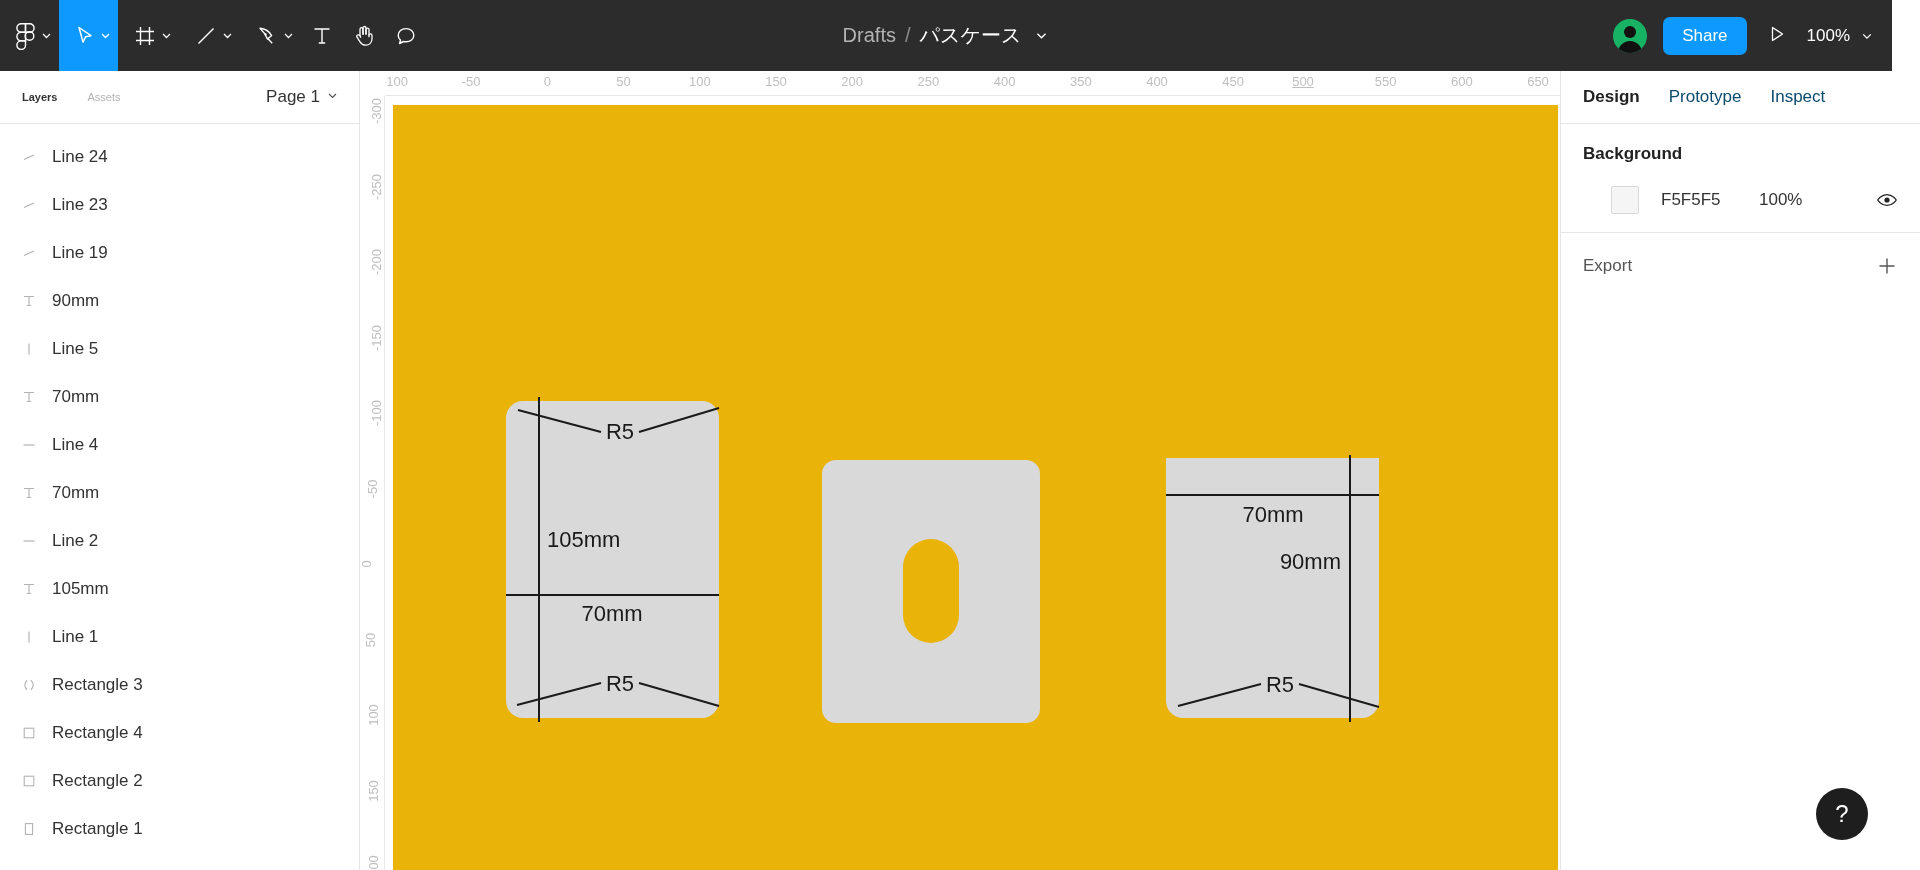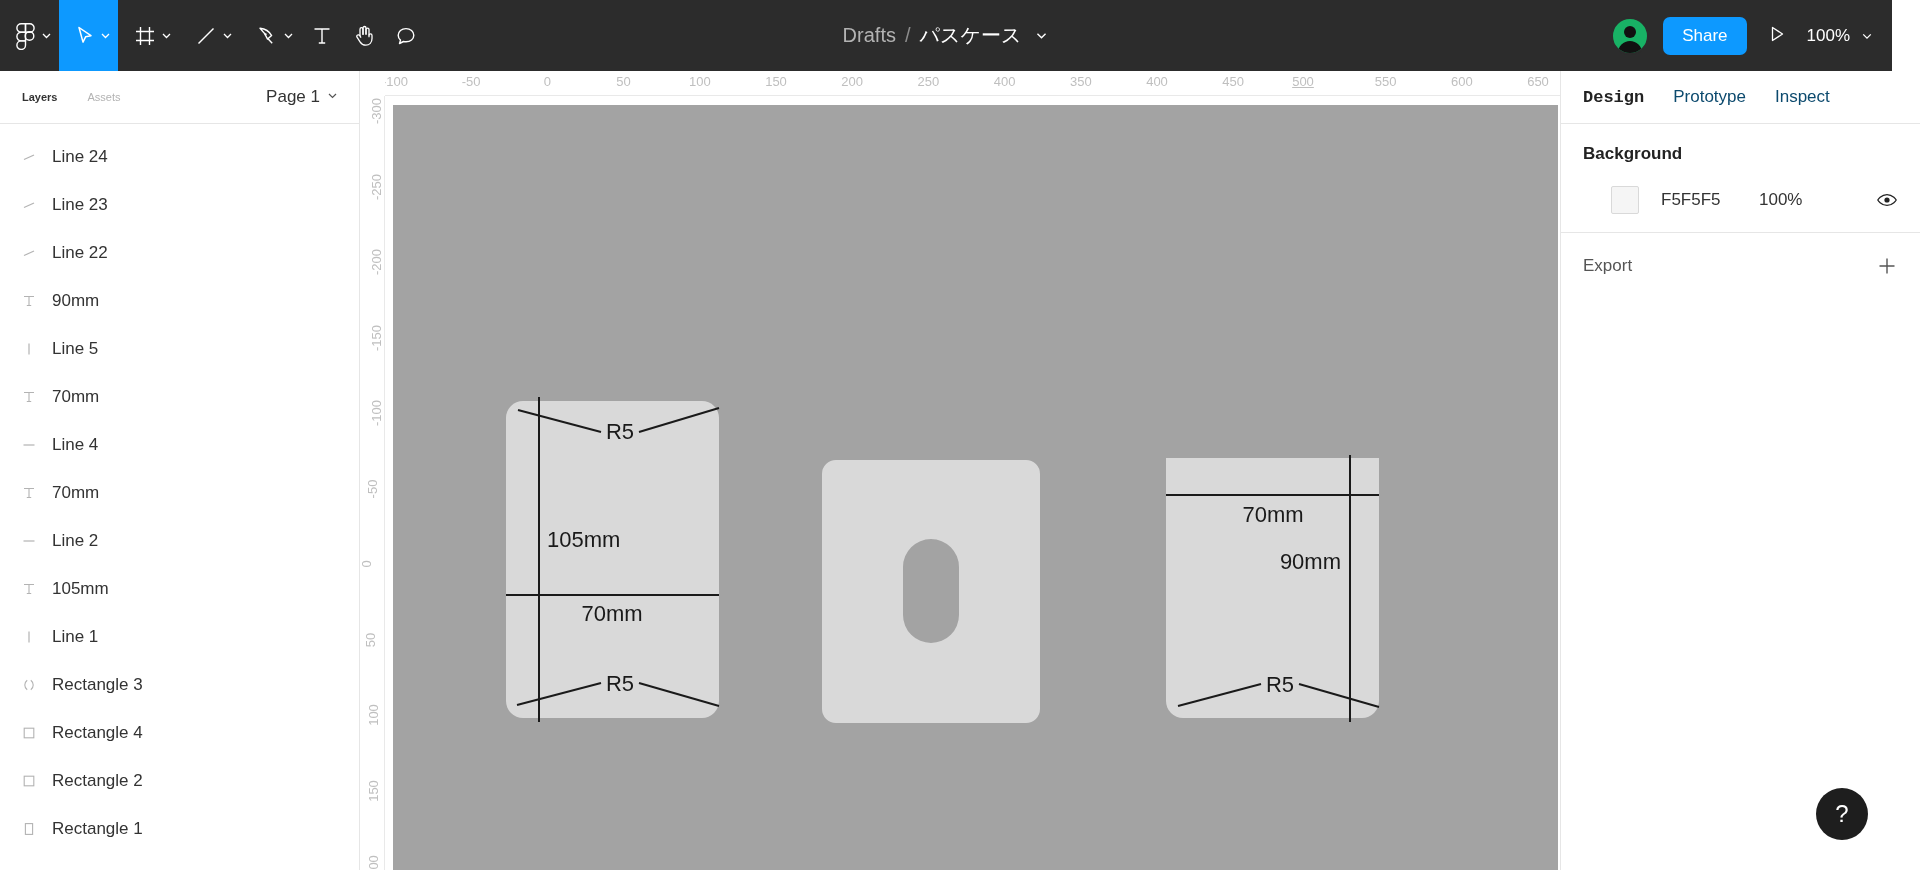--- a/index.html
+++ b/index.html
@@ -101,21 +101,21 @@
   .right-panel {
     position: absolute; top: 71px; right: 0;
     width: 360px; height: 799px;
     background: #ffffff; border-left: 1px solid #e6e6e6;
   }
   .right-tabs {
     height: 53px; display: flex; align-items: center;
     padding: 0 22px; border-bottom: 1px solid #e6e6e6;
   }
   .rtab { font-size: 17px; margin-right: 29px; cursor: pointer; color: #0c4a6e; }
-  .rtab.active { color: #222222; font-weight: bold; font-family: Liberation Mono, monospace; }
+  .rtab.active { color: #222222; font-weight: bold; }
   .section { padding: 20px 22px 18px 22px; border-bottom: 1px solid #e6e6e6; }
   .section-title { font-size: 17px; font-weight: bold; color: #222; margin-bottom: 22px; }
   .fill-row { display: flex; align-items: center; margin-left: 28px; }
   .swatch {
     width: 28px; height: 28px; border: 1px solid #d9d9d9; border-radius: 2px;
     cursor: pointer;
   }
   .fill-hex { font-size: 17px; color: #333; margin-left: 22px; width: 98px; cursor: text; }
   .fill-opacity { font-size: 17px; color: #333; cursor: text; }
   .eye-btn { margin-left: auto; cursor: pointer; display: flex; align-items: center; }
@@ -148,21 +148,21 @@
     transform: translateX(-50%); white-space: nowrap;
   }
   .tick-v {
     position: absolute; left: 3px; font-size: 13px; color: #bfbfbf;
     transform: translateY(-50%) rotate(-90deg);
     white-space: nowrap;
   }
   .frame {
     position: absolute; left: 33px; top: 34px;
     width: 1165px; height: 766px;
-    background: #a3a3a3;
+    background: #eab308;
   }
   .shape-stage { position: absolute; inset: 0; }
 
   .help-btn {
     position: absolute; right: 52px; bottom: 30px;
     width: 52px; height: 52px; border-radius: 50%;
     background: #1e1e1e; color: #fff;
     display: flex; align-items: center; justify-content: center;
     font-size: 24px; cursor: pointer; z-index: 5;
   }
@@ -338,21 +338,21 @@
             </svg>
           </span>
           <span class="layer-name">Line 23</span>
         </div>
         <div class="layer-row">
           <span class="layer-icon">
             <svg width="14" height="14" viewBox="0 0 14 14" fill="none" stroke="#b3b3b3" stroke-width="1.2">
               <path d="M2 9.5L12 5"></path>
             </svg>
           </span>
-          <span class="layer-name">Line 22</span>
+          <span class="layer-name">Line 19</span>
         </div>
         <div class="layer-row">
           <span class="layer-icon">
             <svg width="14" height="14" viewBox="0 0 14 14" fill="none" stroke="#b3b3b3" stroke-width="1.1">
               <path d="M2 2.5h10M7 2.5v9M4.8 11.5h4.4"></path>
             </svg>
           </span>
           <span class="layer-name">90mm</span>
         </div>
         <div class="layer-row">

